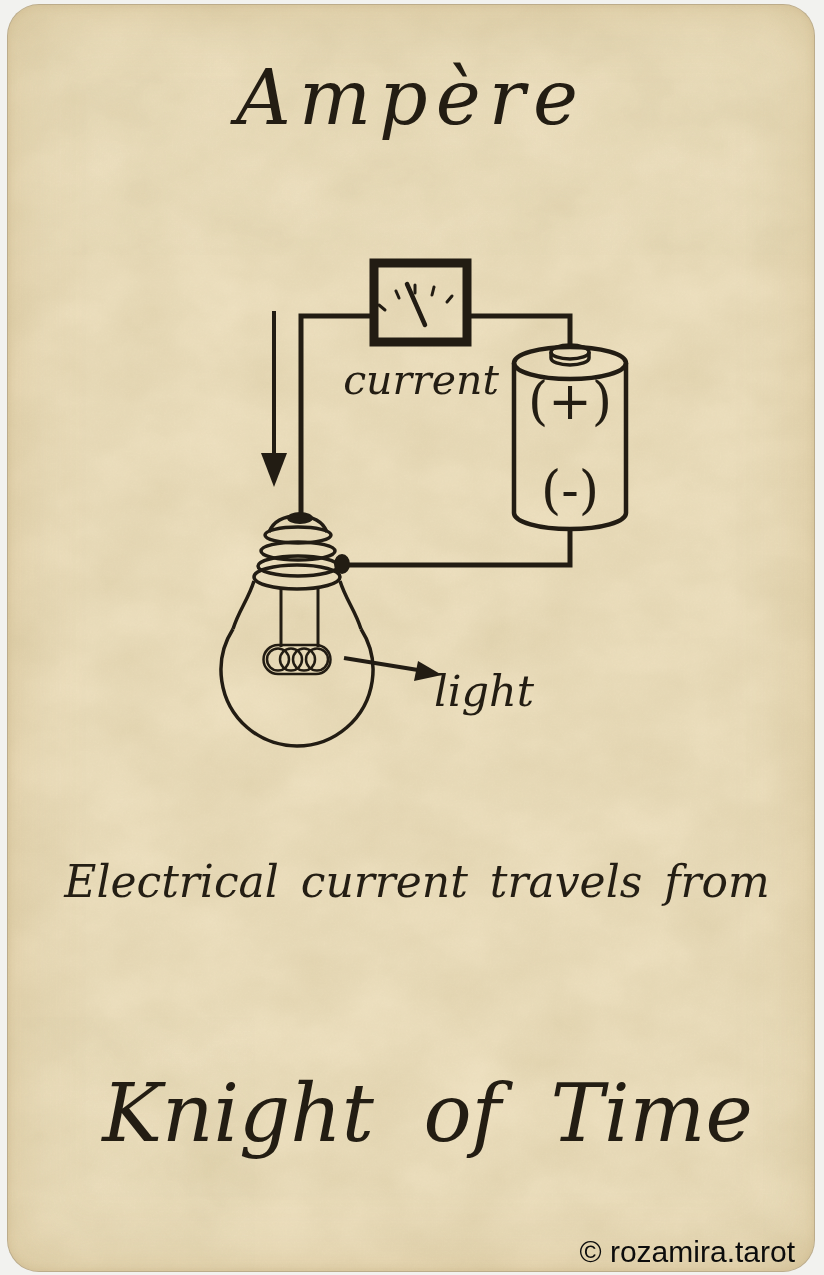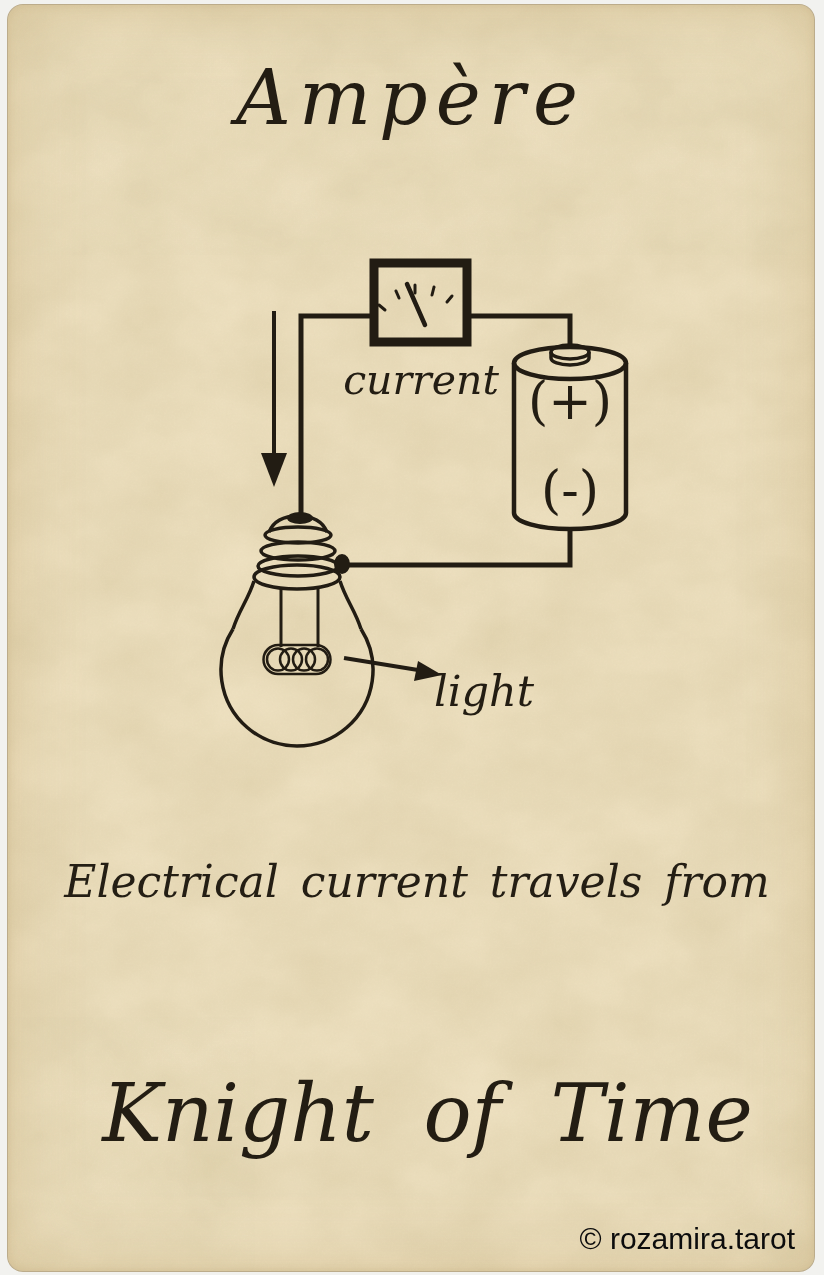--- a/index.html
+++ b/index.html
@@ -1,35 +1,35 @@
 <!DOCTYPE html>
 <html><head>
 <meta charset="utf-8">
 <style>
   html,body{margin:0;padding:0;background:#f2f2ef;}
   .stage{position:relative;width:824px;height:1275px;overflow:hidden;
          font-family:"DejaVu Serif",serif;}
   .card{position:absolute;left:7px;top:4px;width:806px;height:1266px;
-        background:#efe2c2;border-radius:16px;overflow:hidden;
+        background:#efe2c2;border-radius:32px;overflow:hidden;
         border:1px solid rgba(145,128,95,.55);
         box-shadow:inset 0 0 70px rgba(185,155,95,.35), inset 0 0 8px rgba(170,140,85,.25);}
   .texture{position:absolute;left:0;top:0;width:100%;height:100%;pointer-events:none;}
   .title{position:absolute;left:0;right:0;top:48px;text-align:center;
          font-style:italic;font-size:76px;letter-spacing:8px;color:#231d13;}
   .diagram{position:absolute;left:0;top:0;width:824px;height:1275px;}
   .svgtext{font-family:"DejaVu Serif",serif;font-style:italic;fill:#231d13;}
   .lbl-current{font-size:41px;}
   .lbl-light{font-size:43px;}
   .lbl-sign{font-size:52px;font-style:normal;}
   .desc{position:absolute;left:0;right:0;top:842px;text-align:center;
         font-style:italic;font-size:44px;line-height:70px;color:#241e14;
         word-spacing:.18em;padding-left:12px;}
   .rank{position:absolute;left:0;right:0;top:1062px;text-align:center;
         font-style:italic;font-size:80px;word-spacing:.3em;color:#231d13;margin-left:33px;}
-  .watermark{position:absolute;right:29px;bottom:19px;
+  .watermark{position:absolute;right:29px;bottom:6px;
              font-family:"Liberation Sans",sans-serif;font-size:30px;color:#0c0c0c;}
   .stroke{stroke:#221c13;fill:none;}
 </style>
 </head>
 <body>
 
 <div class="stage">
   <div class="card">
 
     <svg class="texture">

